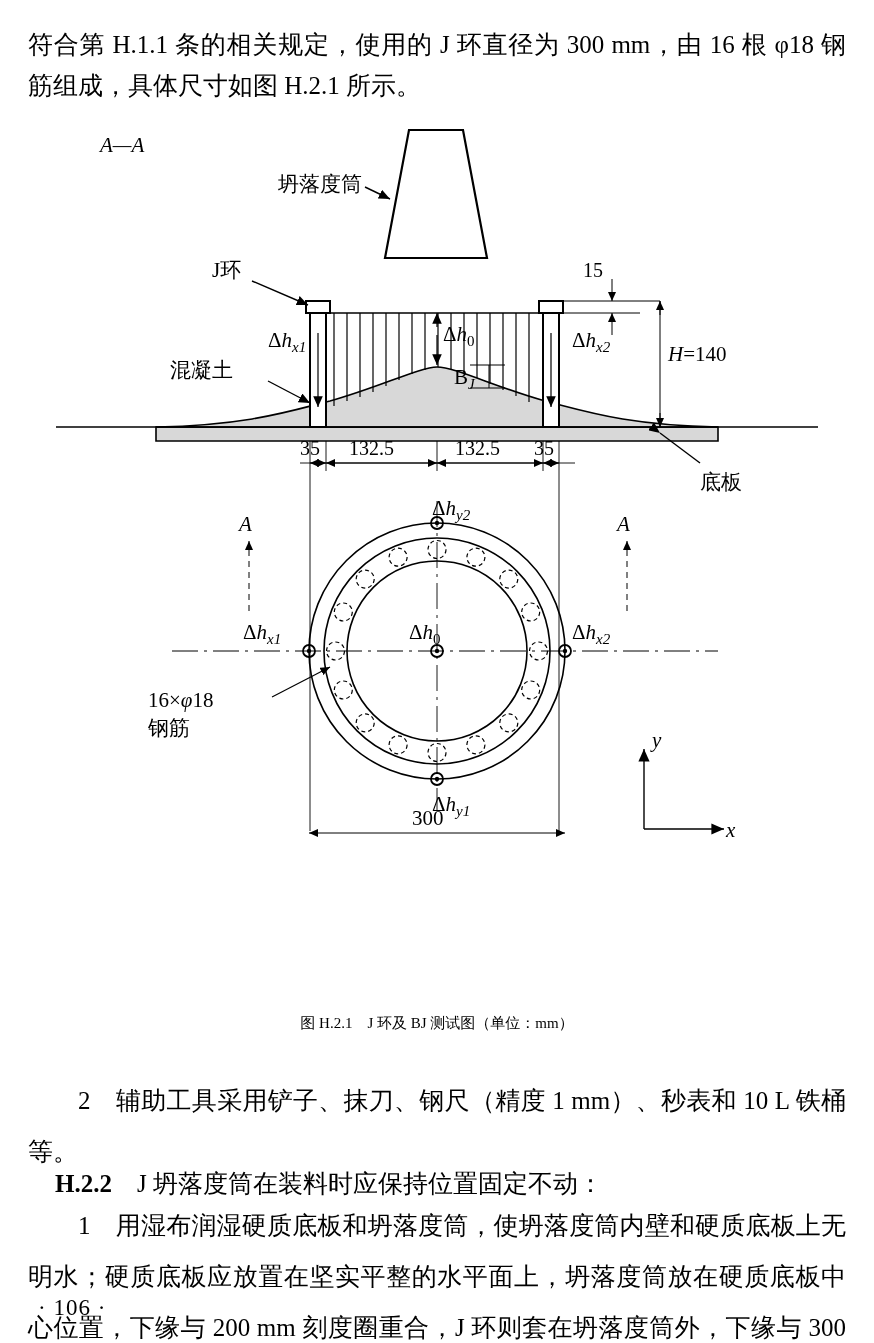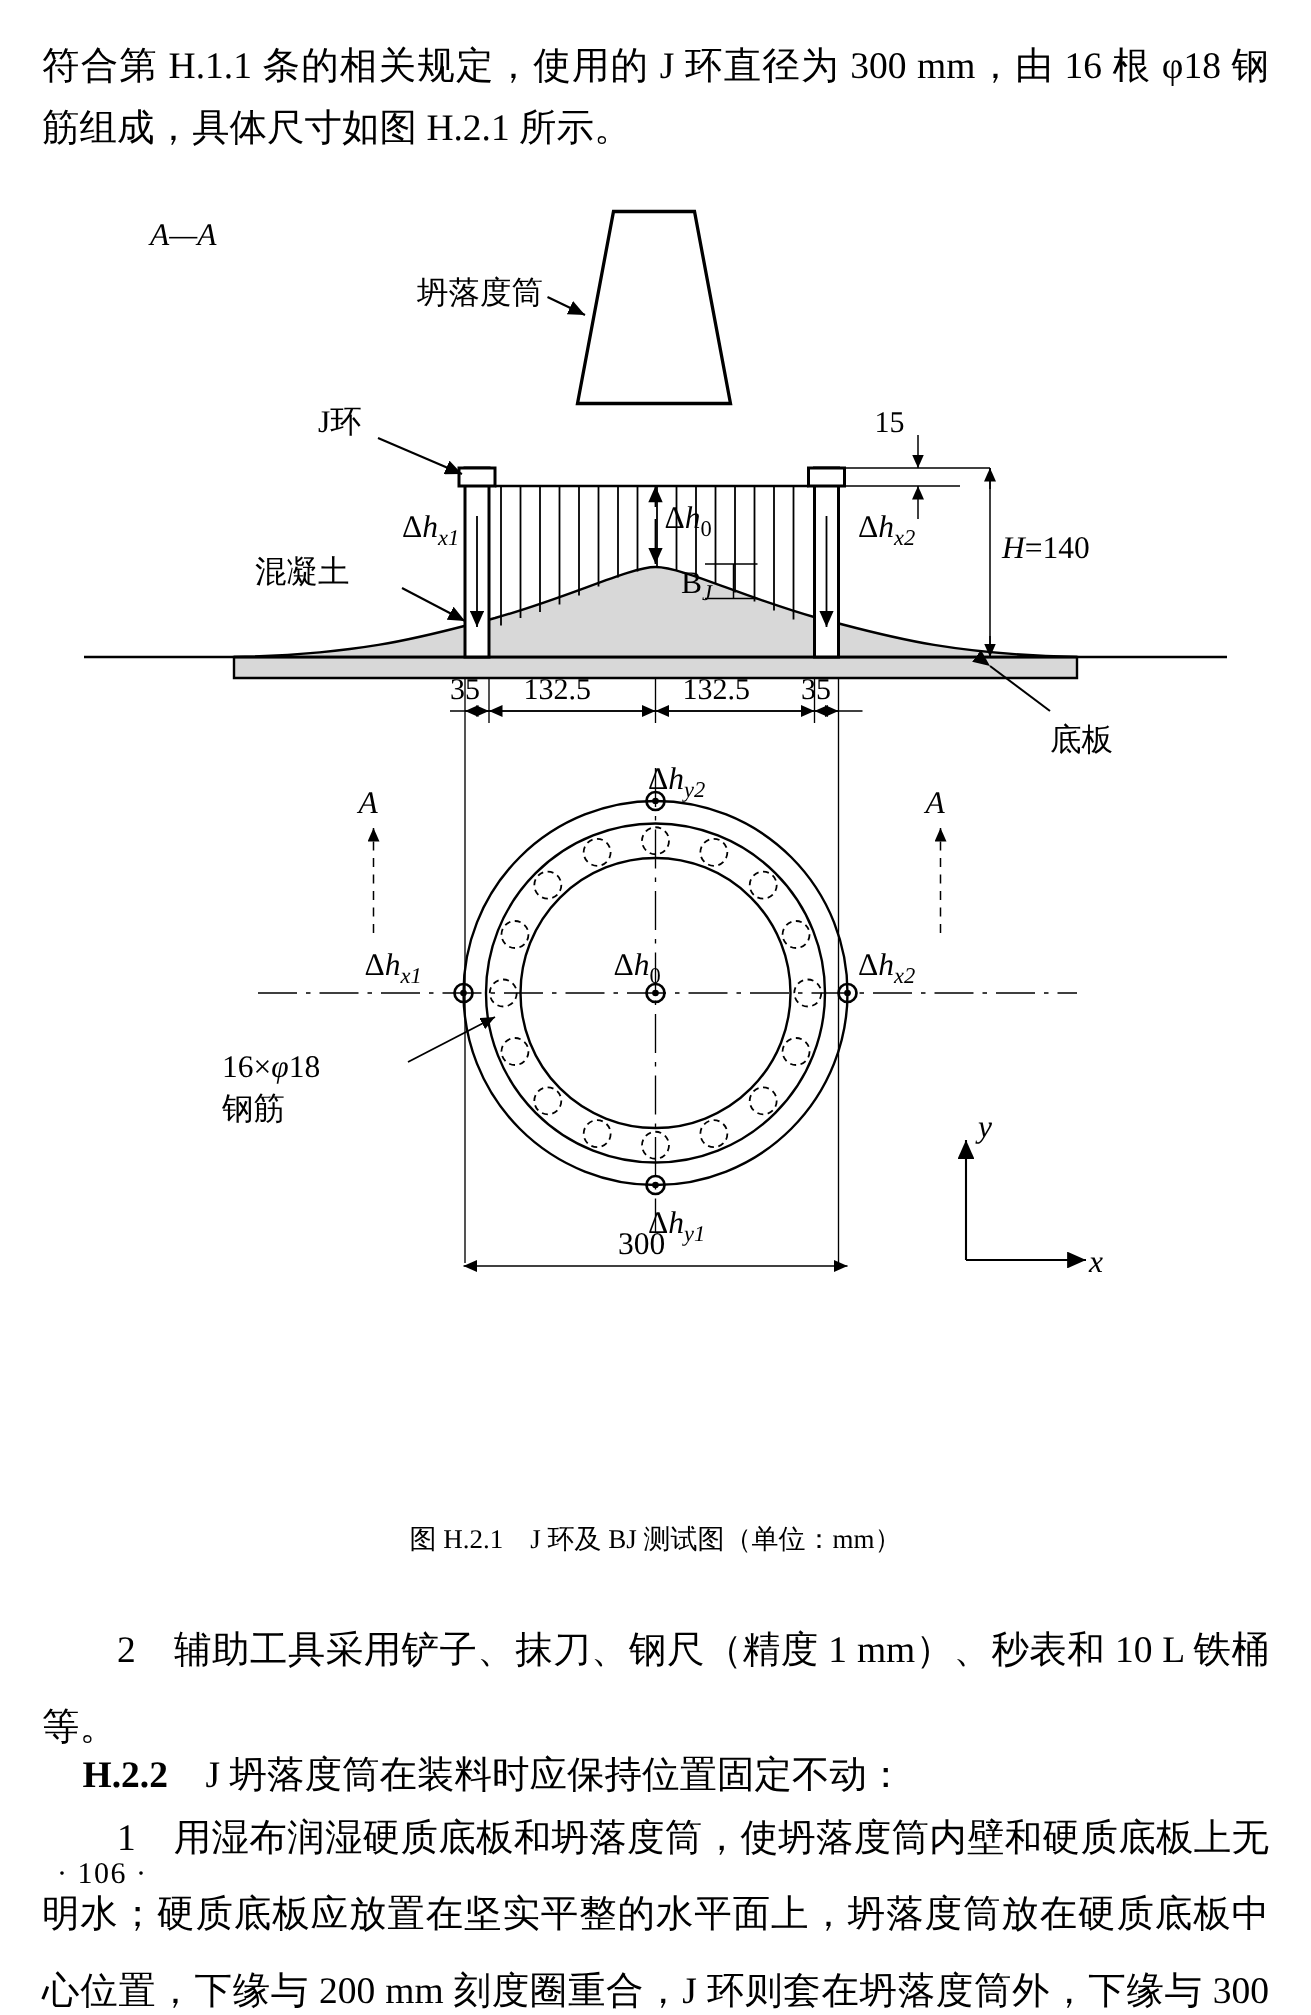--- a/index.html
+++ b/index.html
@@ -34,45 +34,45 @@
     left: 28px;
     top: 24px;
     width: 818px;
   }
   .fig-caption {
     position: absolute;
     left: 0;
     top: 1014px;
     width: 874px;
     text-align: center;
-    font-size: 18px;
+    font-size: 15px;
     font-family: "Liberation Serif", serif;
   }
   .body-para {
     position: absolute;
     font-size: 25px;
     line-height: 51px;
     text-align: justify;
   }
   .p2 { left: 28px; top: 1075px; width: 818px; }
   .p3 { left: 28px; top: 1158px; width: 818px; }
   .p4 { left: 28px; top: 1200px; width: 818px; }
   .indent { display: inline-block; width: 50px; }
   .bold { font-weight: bold; margin-left: 27px; }
   .pagenum {
     position: absolute;
     left: 38px;
-    top: 1238px;
-    font-size: 20px;
+    top: 1295px;
+    font-size: 23px;
     letter-spacing: 1px;
   }
   .figure {
     position: absolute;
     left: 0;
-    top: 122px;
+    top: 111px;
     width: 874px;
     height: 890px;
   }
   .figure svg { display: block; }
 </style>
 </head>
 <body>
 
 <div class="page">
 

